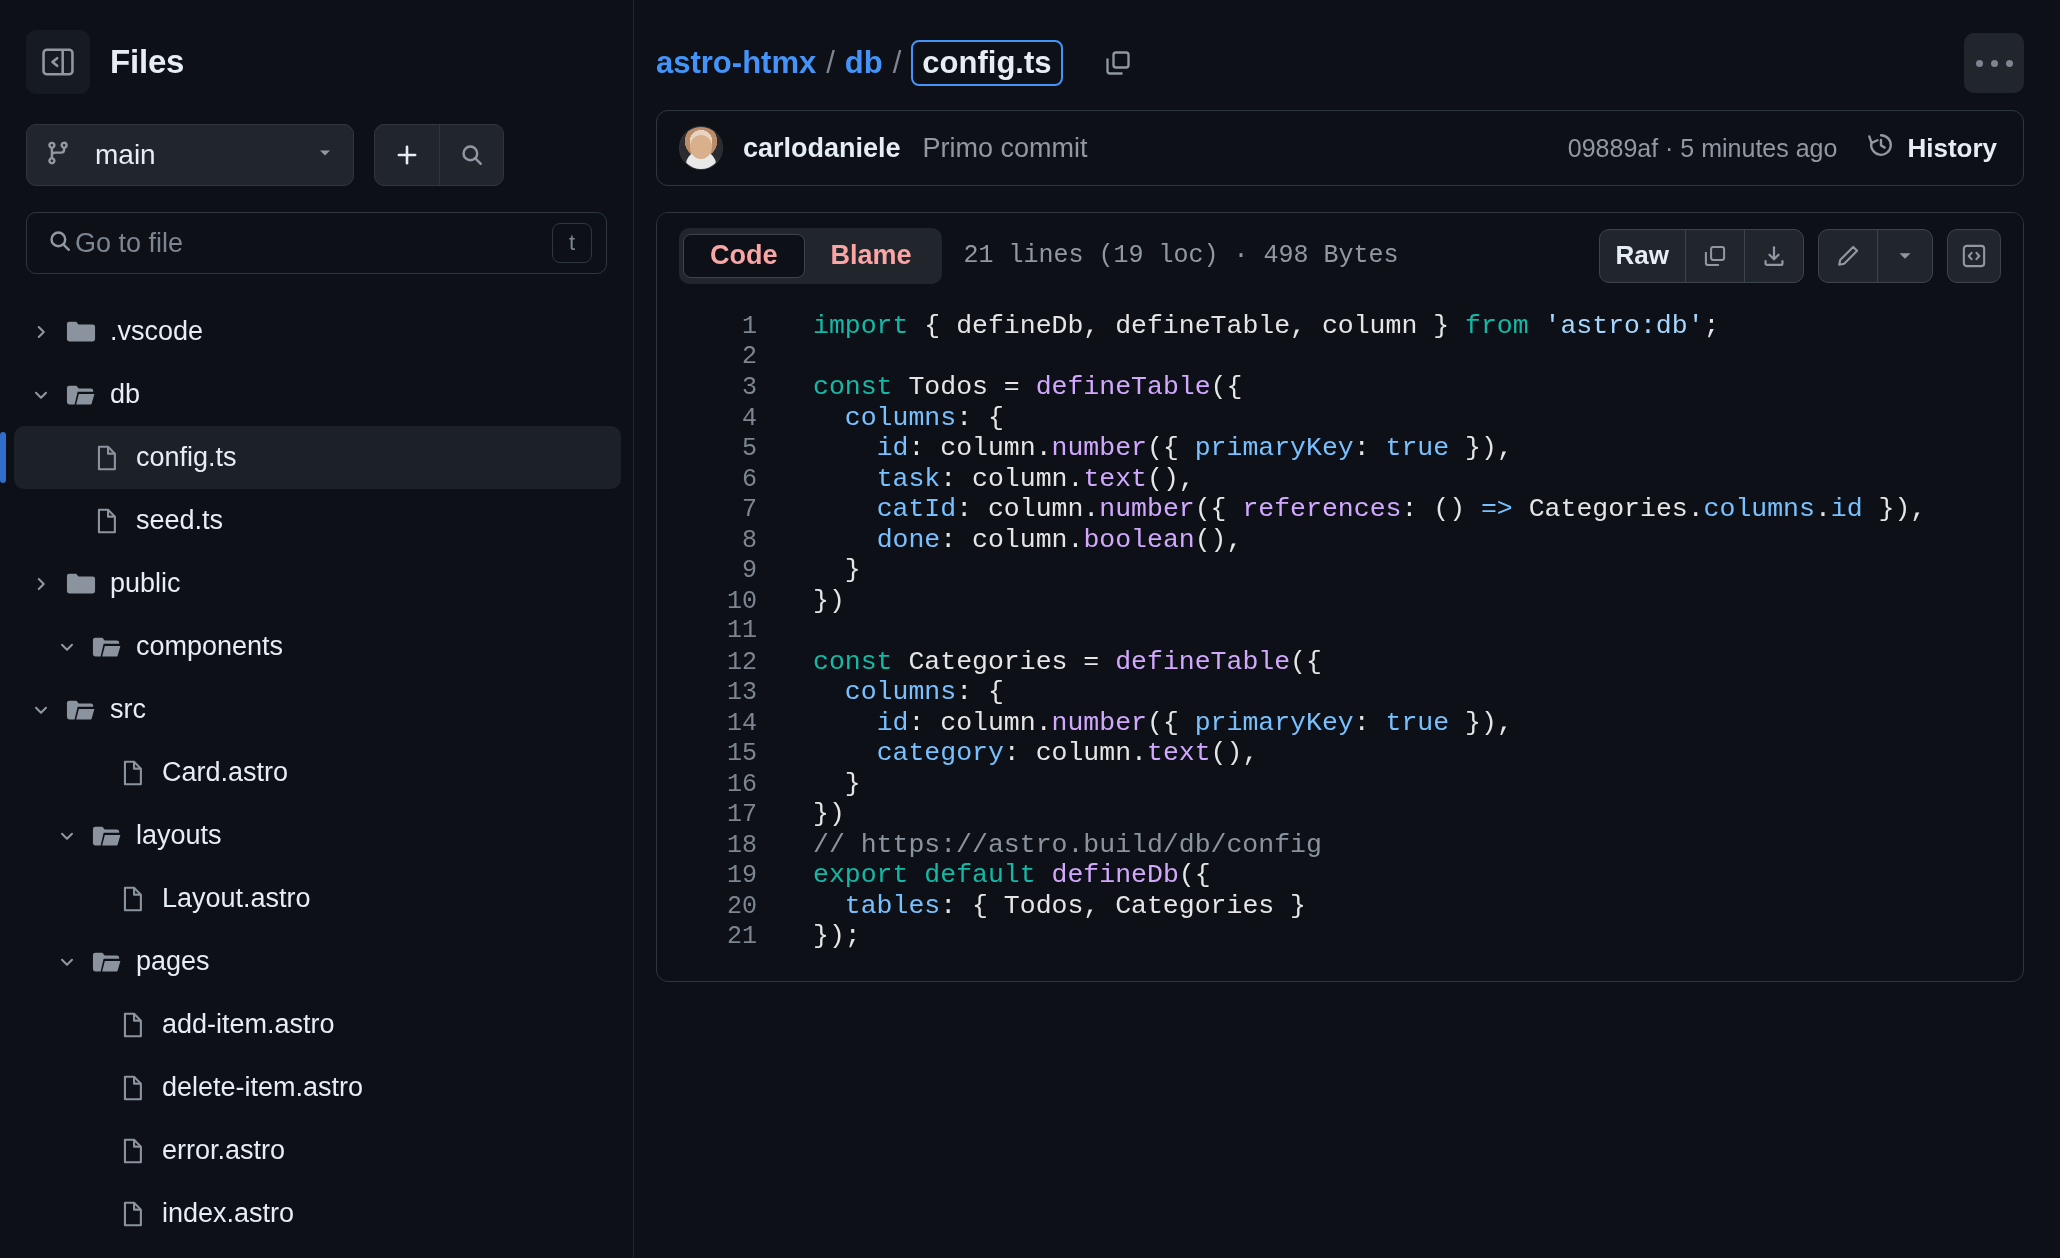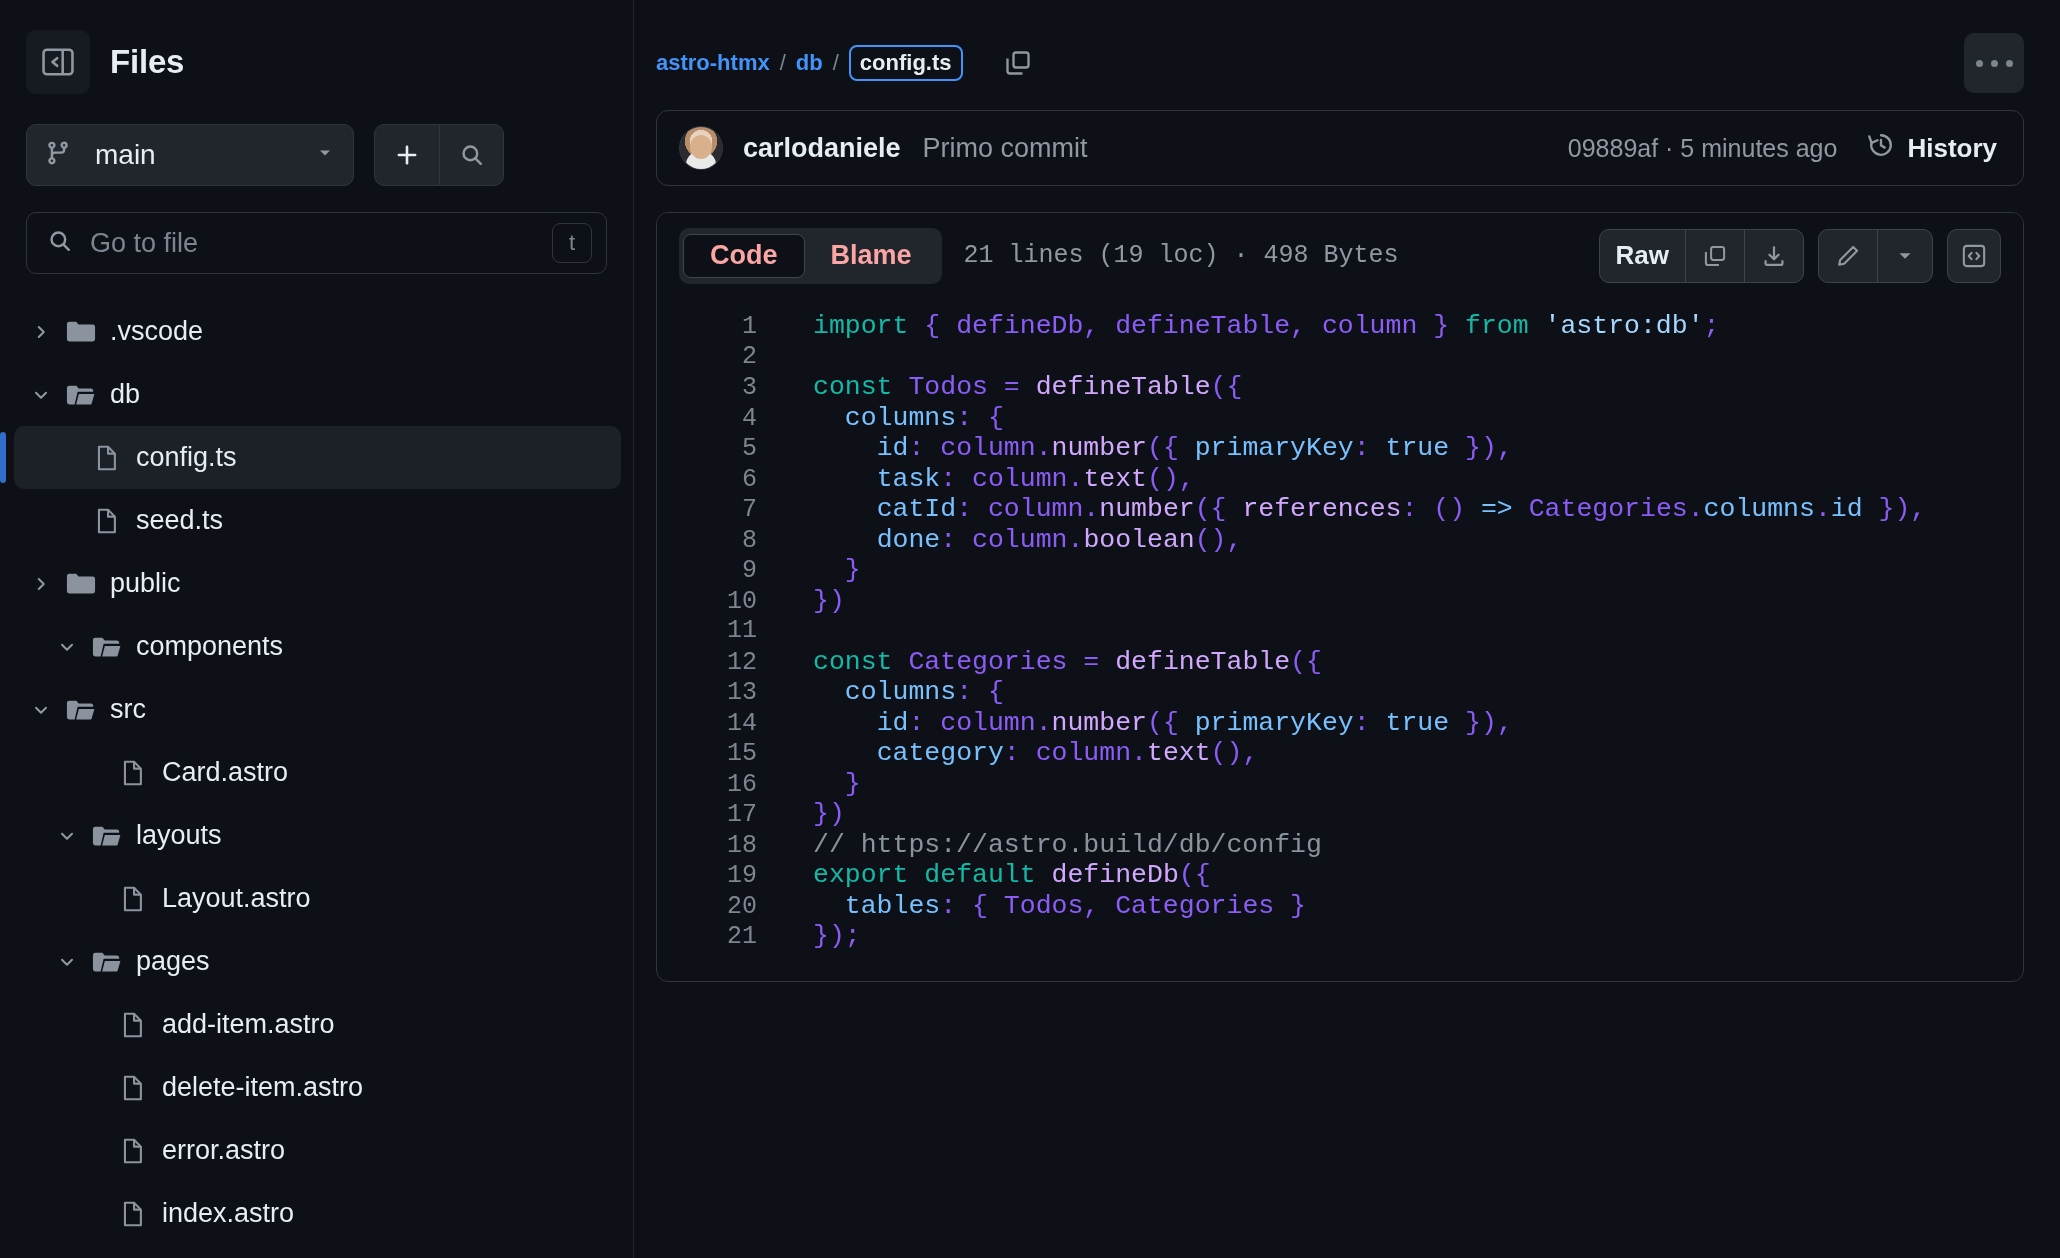--- a/index.html
+++ b/index.html
@@ -78,21 +78,21 @@
   }
   .btn-group > div + div { border-left: 1px solid #30363d; }
 
   .gotofile {
     margin: 26px 26px 0 26px;
     height: 62px;
     border: 1px solid #30363d;
     border-radius: 10px;
     display: flex; align-items: center;
     padding: 0 14px 0 20px;
-    gap: 17px;
+    gap: 2px;
     background: #0d1117;
     cursor: text;
     justify-content: flex-end;
   }
   .gotofile-text {
     flex: 1 1 auto;
     font-size: 27px;
     color: #7d8590;
   }
   .kbd {
@@ -147,21 +147,21 @@
     overflow: hidden;
   }
   .main-head {
     display: flex; align-items: center;
     padding: 30px 36px 0 22px;
     height: 96px;
     gap: 16px;
   }
   .breadcrumb {
     display: flex; align-items: center;
-    font-size: 22px;
+    font-size: 31px;
     gap: 0;
     text-align: center;
   }
   .crumb-link {
     color: #4493f8;
     font-weight: 700;
     cursor: pointer;
   }
   .crumb-sep { color: #7d8590; padding: 0 10px; font-weight: 400; }
   .crumb-current {
@@ -335,21 +335,21 @@
   .lc {
     color: #e6edf3;
     padding-left: 28px;
   }
   .k  { color: #14b8a6; }   
   .fn { color: #d2a8ff; }   
   .pr { color: #79c0ff; }   
   .st { color: #a5d6ff; }   
   .cm { color: #8b949e; }   
   .op { color: #79c0ff; }   
-  .pl { color: #8b5cf6; }   
+  .pl { color: #e5e5e5; }   
 </style>
 </head>
 <body>
 
 <div class="app">
 
   <div class="sidebar">
 
     <div class="sidebar-header">
       <div class="panel-toggle">

